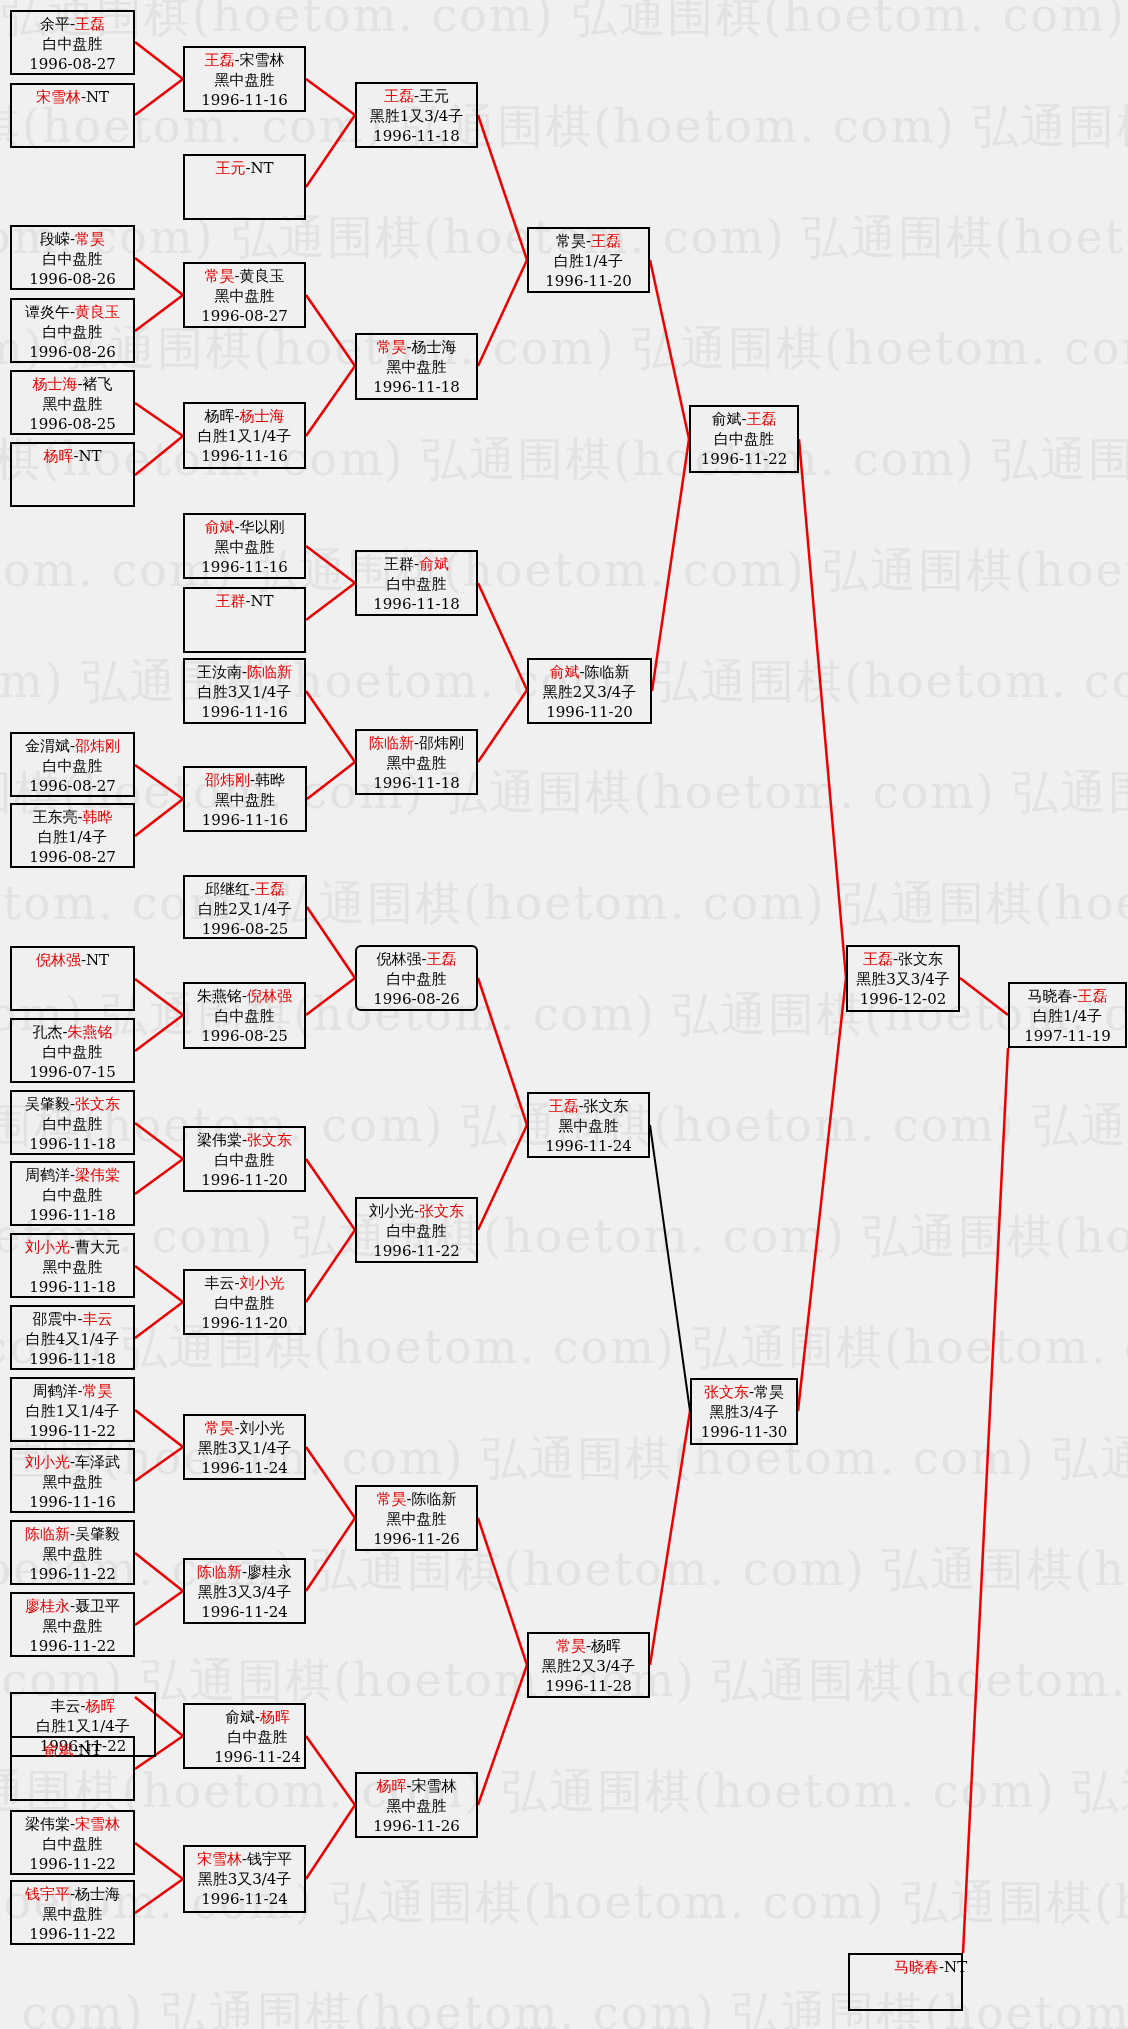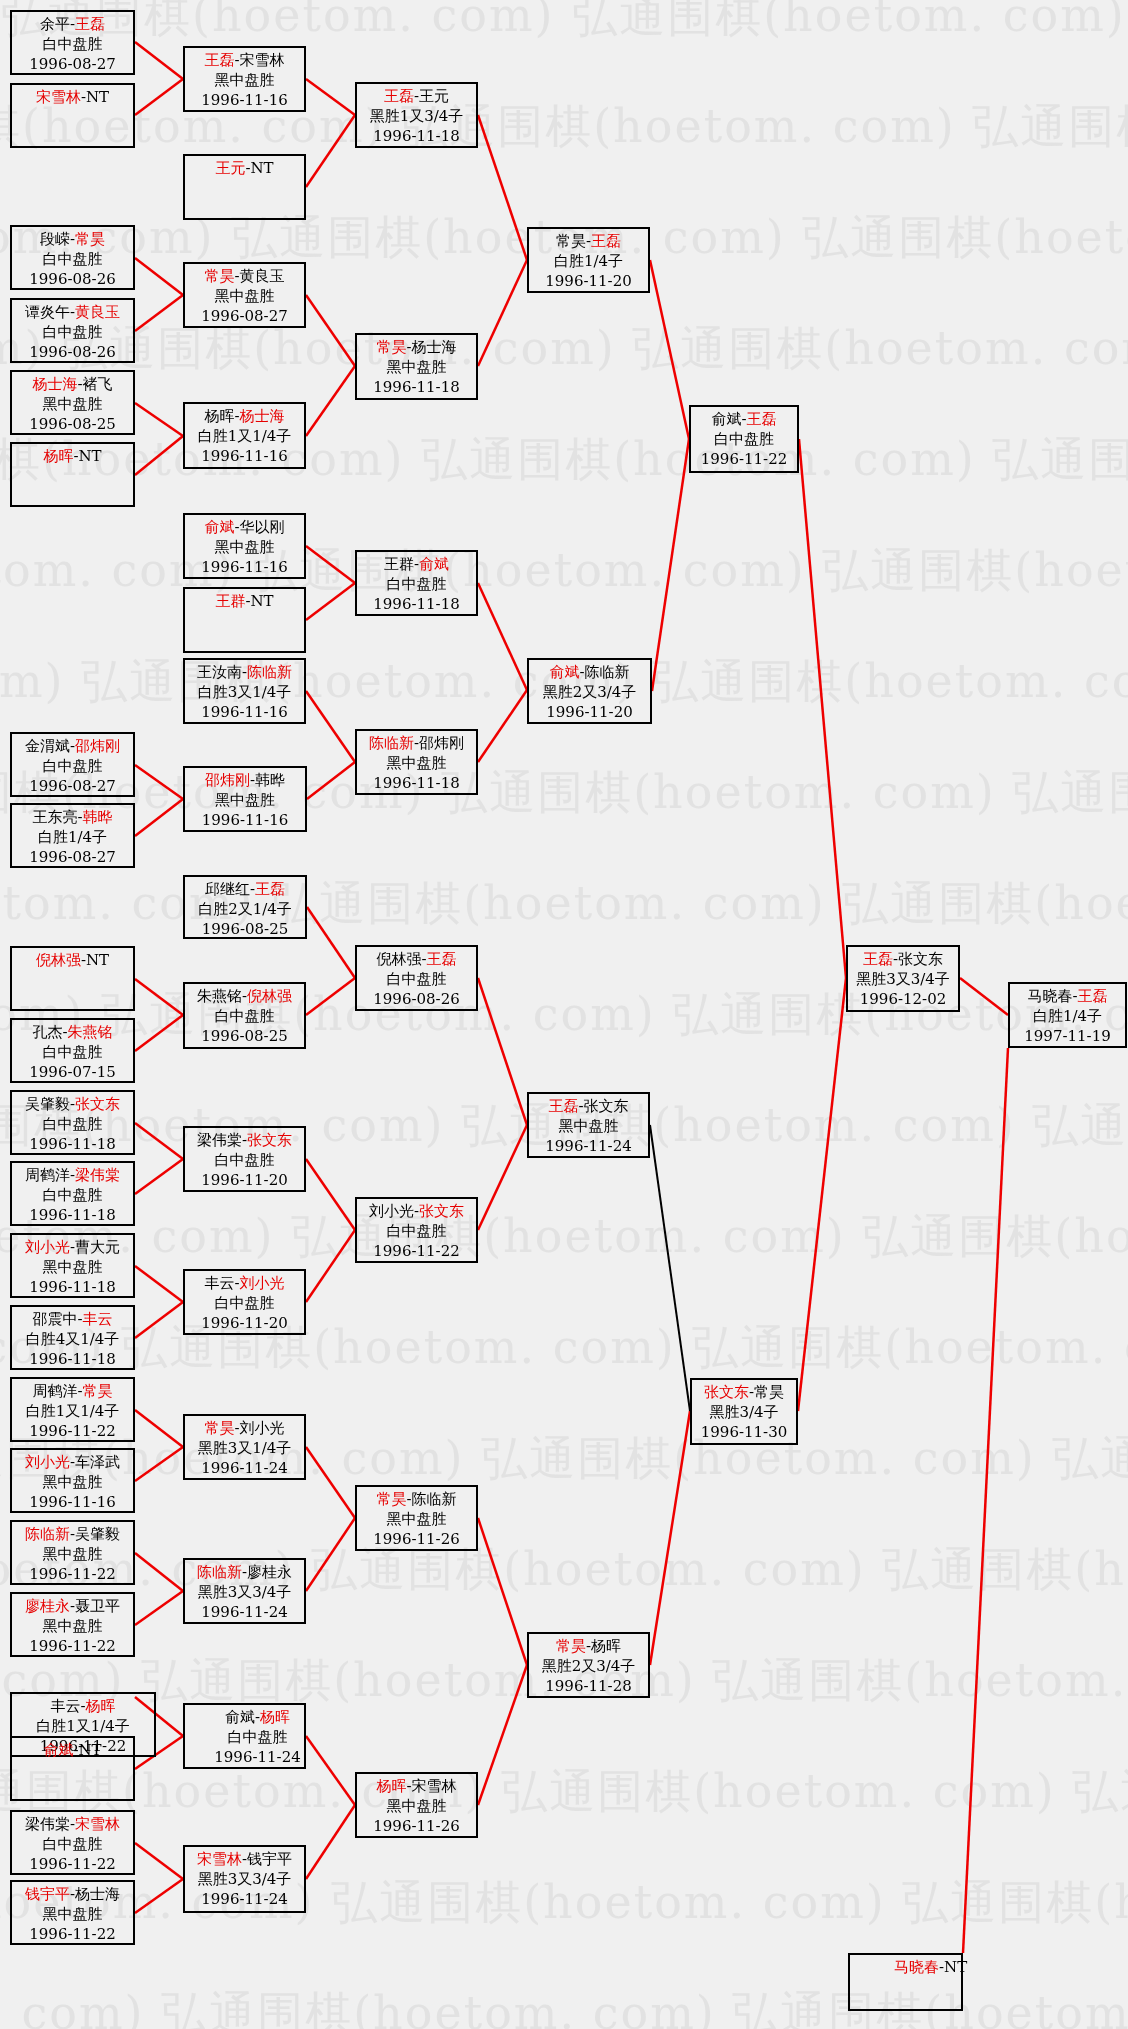--- a/index.html
+++ b/index.html
@@ -288,21 +288,21 @@
       <div class="match" style="left: 355px; top: 550px; width: 123px; height: 66px; border-color: rgb(0, 0, 0);">
         <div class="players"><span>王群</span><span>-</span><span style="color: rgb(230, 0, 0);">俞斌</span></div>
         <div class="result">白中盘胜</div>
         <div class="date">1996-11-18</div>
       </div>
       <div class="match" style="left: 355px; top: 729px; width: 123px; height: 66px; border-color: rgb(0, 0, 0);">
         <div class="players"><span style="color: rgb(230, 0, 0);">陈临新</span><span>-</span><span>邵炜刚</span></div>
         <div class="result">黑中盘胜</div>
         <div class="date">1996-11-18</div>
       </div>
-      <div class="match" style="left: 355px; top: 945px; width: 123px; height: 66px; border-color: rgb(0, 0, 0);">
+      <div class="match" style="left: 355px; top: 945px; width: 123px; height: 66px; border-color: rgb(0, 0, 0); border-radius: 6px;">
         <div class="players"><span>倪林强</span><span>-</span><span style="color: rgb(230, 0, 0);">王磊</span></div>
         <div class="result">白中盘胜</div>
         <div class="date">1996-08-26</div>
       </div>
       <div class="match" style="left: 355px; top: 1197px; width: 123px; height: 66px; border-color: rgb(0, 0, 0);">
         <div class="players"><span>刘小光</span><span>-</span><span style="color: rgb(230, 0, 0);">张文东</span></div>
         <div class="result">白中盘胜</div>
         <div class="date">1996-11-22</div>
       </div>
       <div class="match" style="left: 355px; top: 1485px; width: 123px; height: 66px; border-color: rgb(0, 0, 0);">

